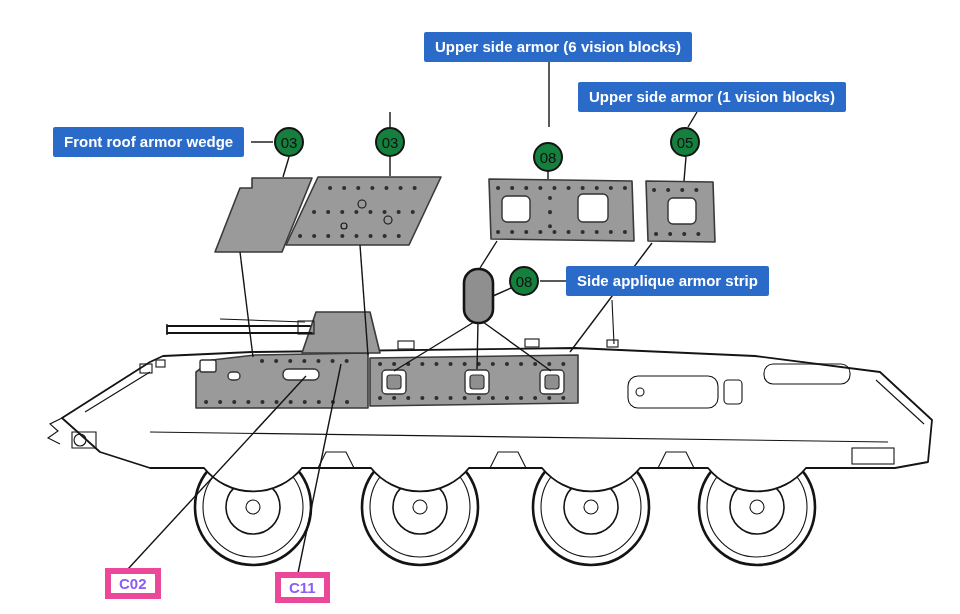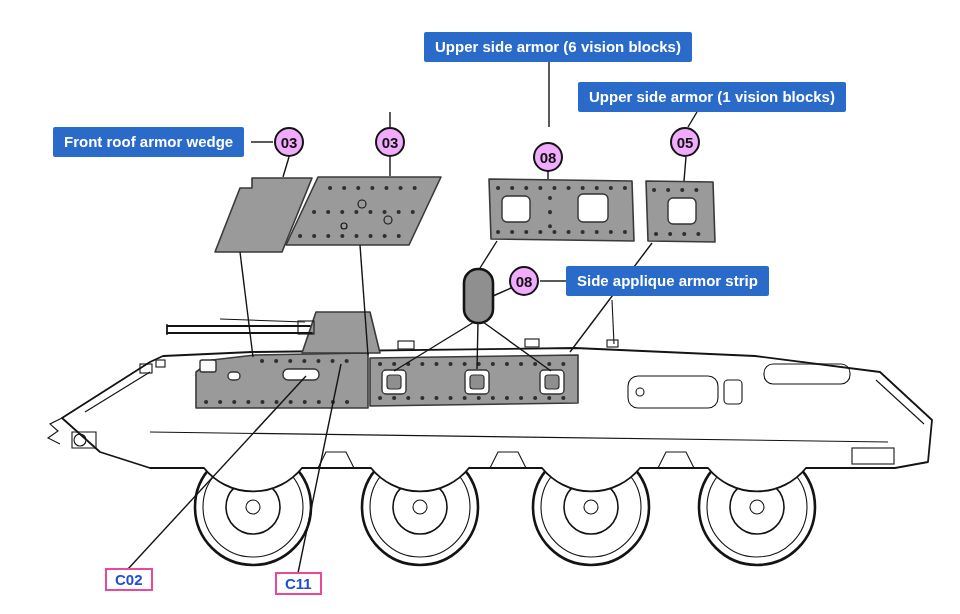--- a/index.html
+++ b/index.html
@@ -8,25 +8,25 @@
     font-family:"Liberation Sans", sans-serif;
   }
   .canvas svg{position:absolute;left:0;top:0;}
   .plabel{
     position:absolute;height:30px;line-height:30px;padding:0 11px;
     background:var(--label-bg,#2a6ac8);color:var(--label-text,#ffffff);
     font-size:15px;font-weight:600;white-space:nowrap;border-radius:2px;
   }
   .pnum{
     position:absolute;width:30px;height:30px;border:2.5px solid #141414;border-radius:50%;
-    background:#f0abfc;display:flex;align-items:center;justify-content:center;
-    font-size:15px;font-weight:bold;color:#111;box-sizing:border-box;
+    background:#15803d;display:flex;align-items:center;justify-content:center;
+    font-size:15px;font-weight:normal;color:#111;box-sizing:border-box;
   }
   .pcode{
-    position:absolute;border:2px solid #ec4899;background:#fff;color:#1d4ed8;
+    position:absolute;border:6px solid #ec4899;background:#fff;color:#8b5cf6;
     font-size:15px;font-weight:bold;padding:1px 8px;white-space:nowrap;
   }
   
   .ol{fill:none;stroke:#141414;stroke-width:1.8;stroke-linejoin:round;stroke-linecap:round;}
   .olw{fill:#ffffff;stroke:#141414;stroke-width:1.8;stroke-linejoin:round;}
   .thin{fill:none;stroke:#141414;stroke-width:1.1;}
   .gray{fill:var(--armor-fill,#9a9a9a);stroke:#3a3a3a;stroke-width:1.6;stroke-linejoin:round;}
   .wht{fill:#ffffff;stroke:#333333;stroke-width:1.4;}
   .vb{fill:#8f8f8f;stroke:#333333;stroke-width:1.2;}
   .rivets{fill:none;stroke:#2e2e2e;stroke-width:4;stroke-linecap:round;stroke-dasharray:0.1 14;}

